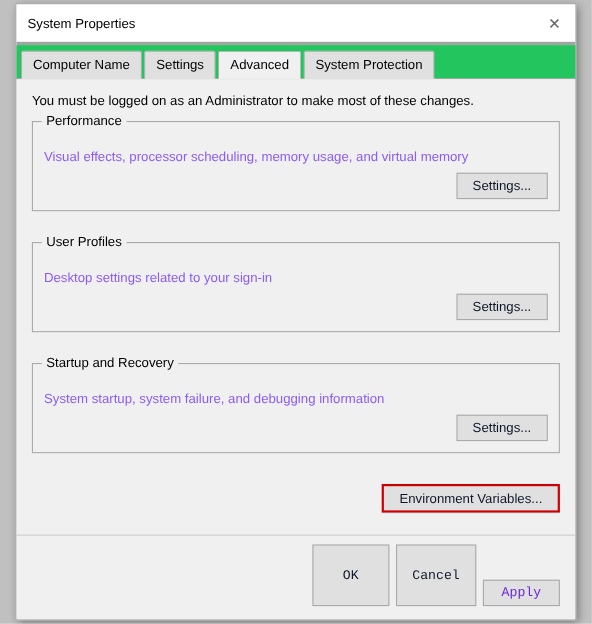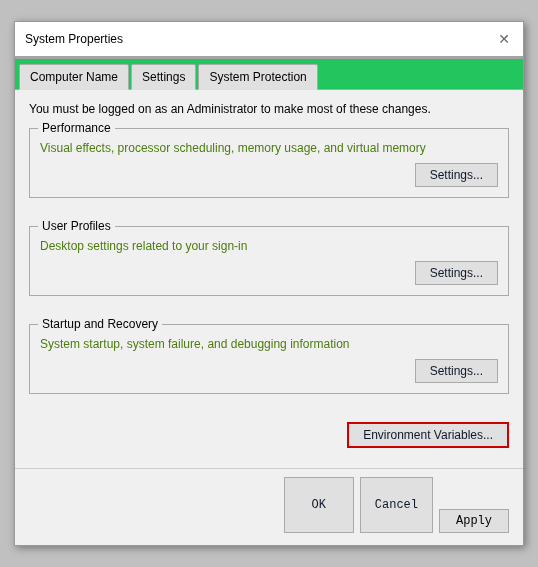--- a/index.html
+++ b/index.html
@@ -90,59 +90,59 @@
 
     .admin-notice {
       font-size: 12px;
       color: #000;
       margin-bottom: 12px;
     }
 
     .group-box {
       border: 1px solid #aaa;
       margin-bottom: 28px;
-      padding: 8px 10px 10px 10px;
+      padding: 20px 10px 10px 10px;
       position: relative;
       background: #f0f0f0;
     }
 
     .group-box-label {
       position: absolute;
       top: -8px;
       left: 8px;
       background: #f0f0f0;
       padding: 0 4px;
       font-size: 12px;
       color: #000;
     }
 
     .group-box-text {
       font-size: 12px;
-      color: #4d7c0f;
+      color: #8b5cf6;
       margin-top: 4px;
       margin-bottom: 8px;
     }
 
     .group-box-btn-row {
       display: flex;
       justify-content: flex-end;
     }
 
     .win-button {
       background: #e0e0e0;
       border: 1px solid #aaa;
       padding: 4px 14px;
       font-size: 12px;
       cursor: pointer;
       min-width: 80px;
       color: #0f172a;
     }
 
     .win-button.disabled {
-      color: #000000;
+      color: #6d28d9;
       cursor: default;
       margin-top: 32px;
     }
 
     .win-button.env-vars {
       border: 2px solid #cc0000;
       min-width: 130px;
     }
 
     .env-vars-row {
@@ -172,20 +172,21 @@
 <div class="window">
 
   <div class="title-bar">
     <span class="title-bar-text">System Properties</span>
     <button class="close-button">✕</button>
   </div>
 
   <div class="tab-bar">
     <div class="tab">Computer Name</div>
     <div class="tab">Settings</div>
+    <div class="tab active">Advanced</div>
     <div class="tab">System Protection</div>
   </div>
 
   <div class="content">
     <div class="admin-notice">You must be logged on as an Administrator to make most of these changes.</div>
 
     <div class="group-box">
       <span class="group-box-label">Performance</span>
       <div class="group-box-text">Visual effects, processor scheduling, memory usage, and virtual memory</div>
       <div class="group-box-btn-row">

